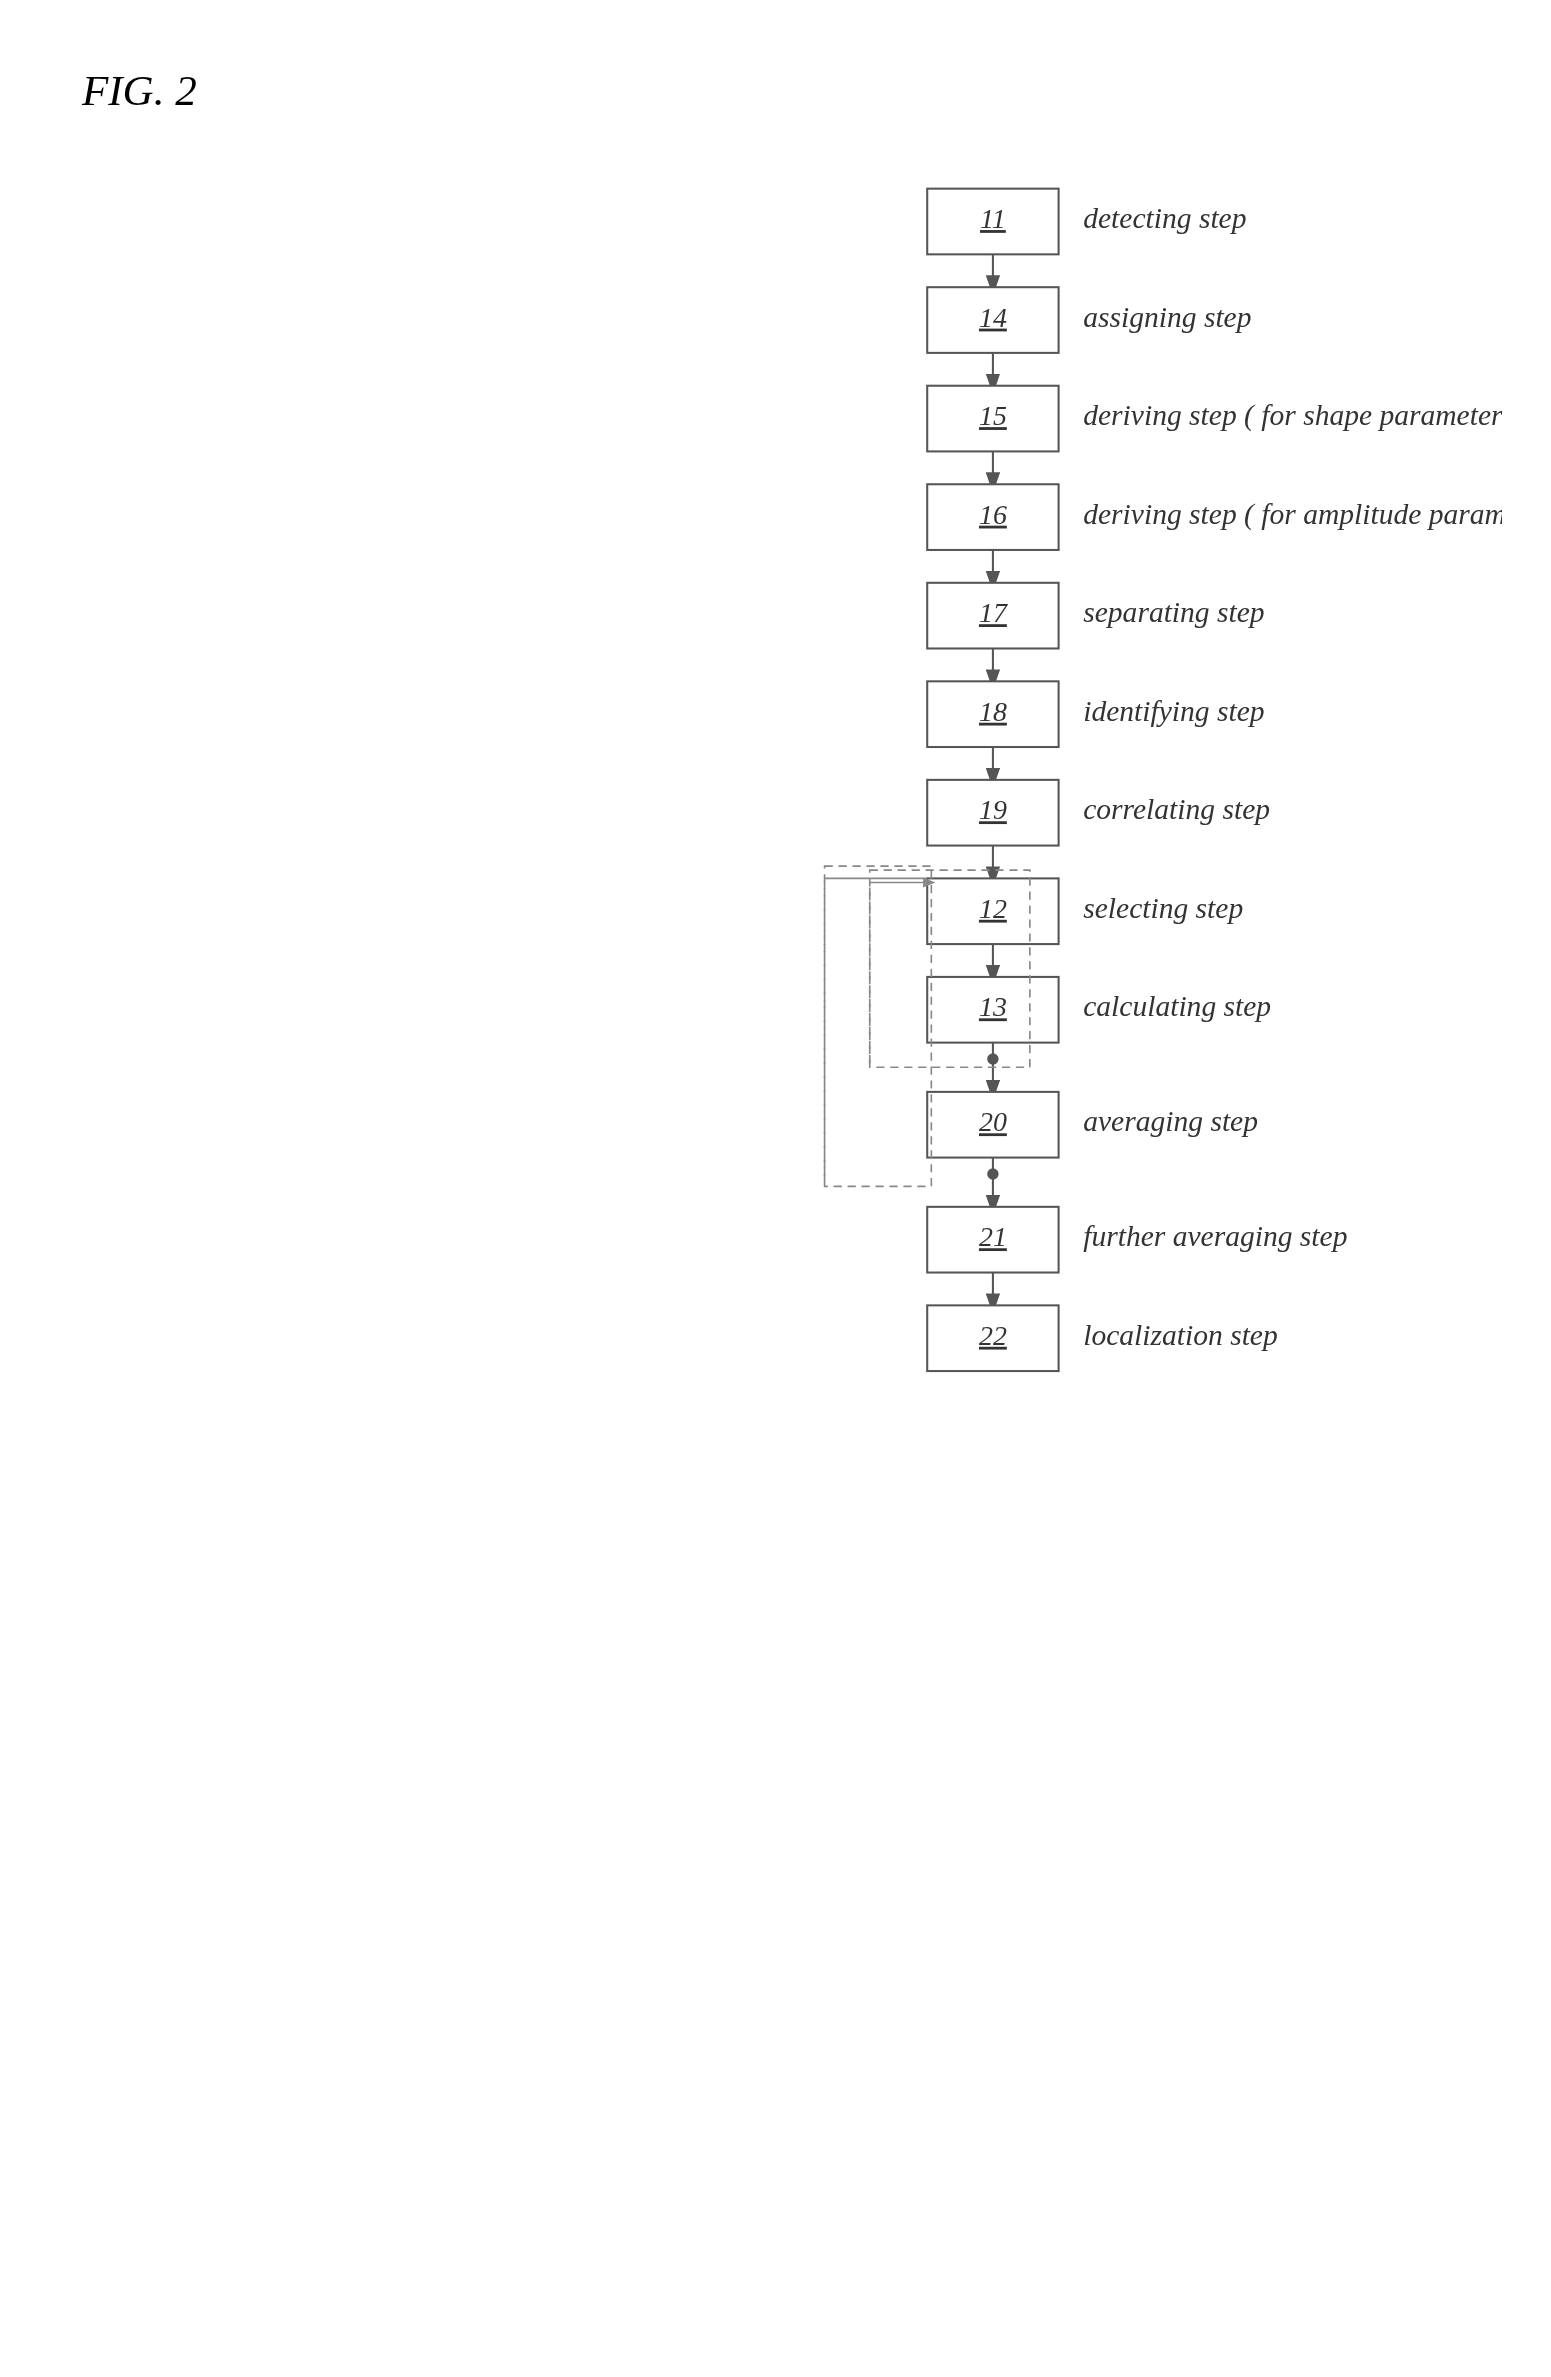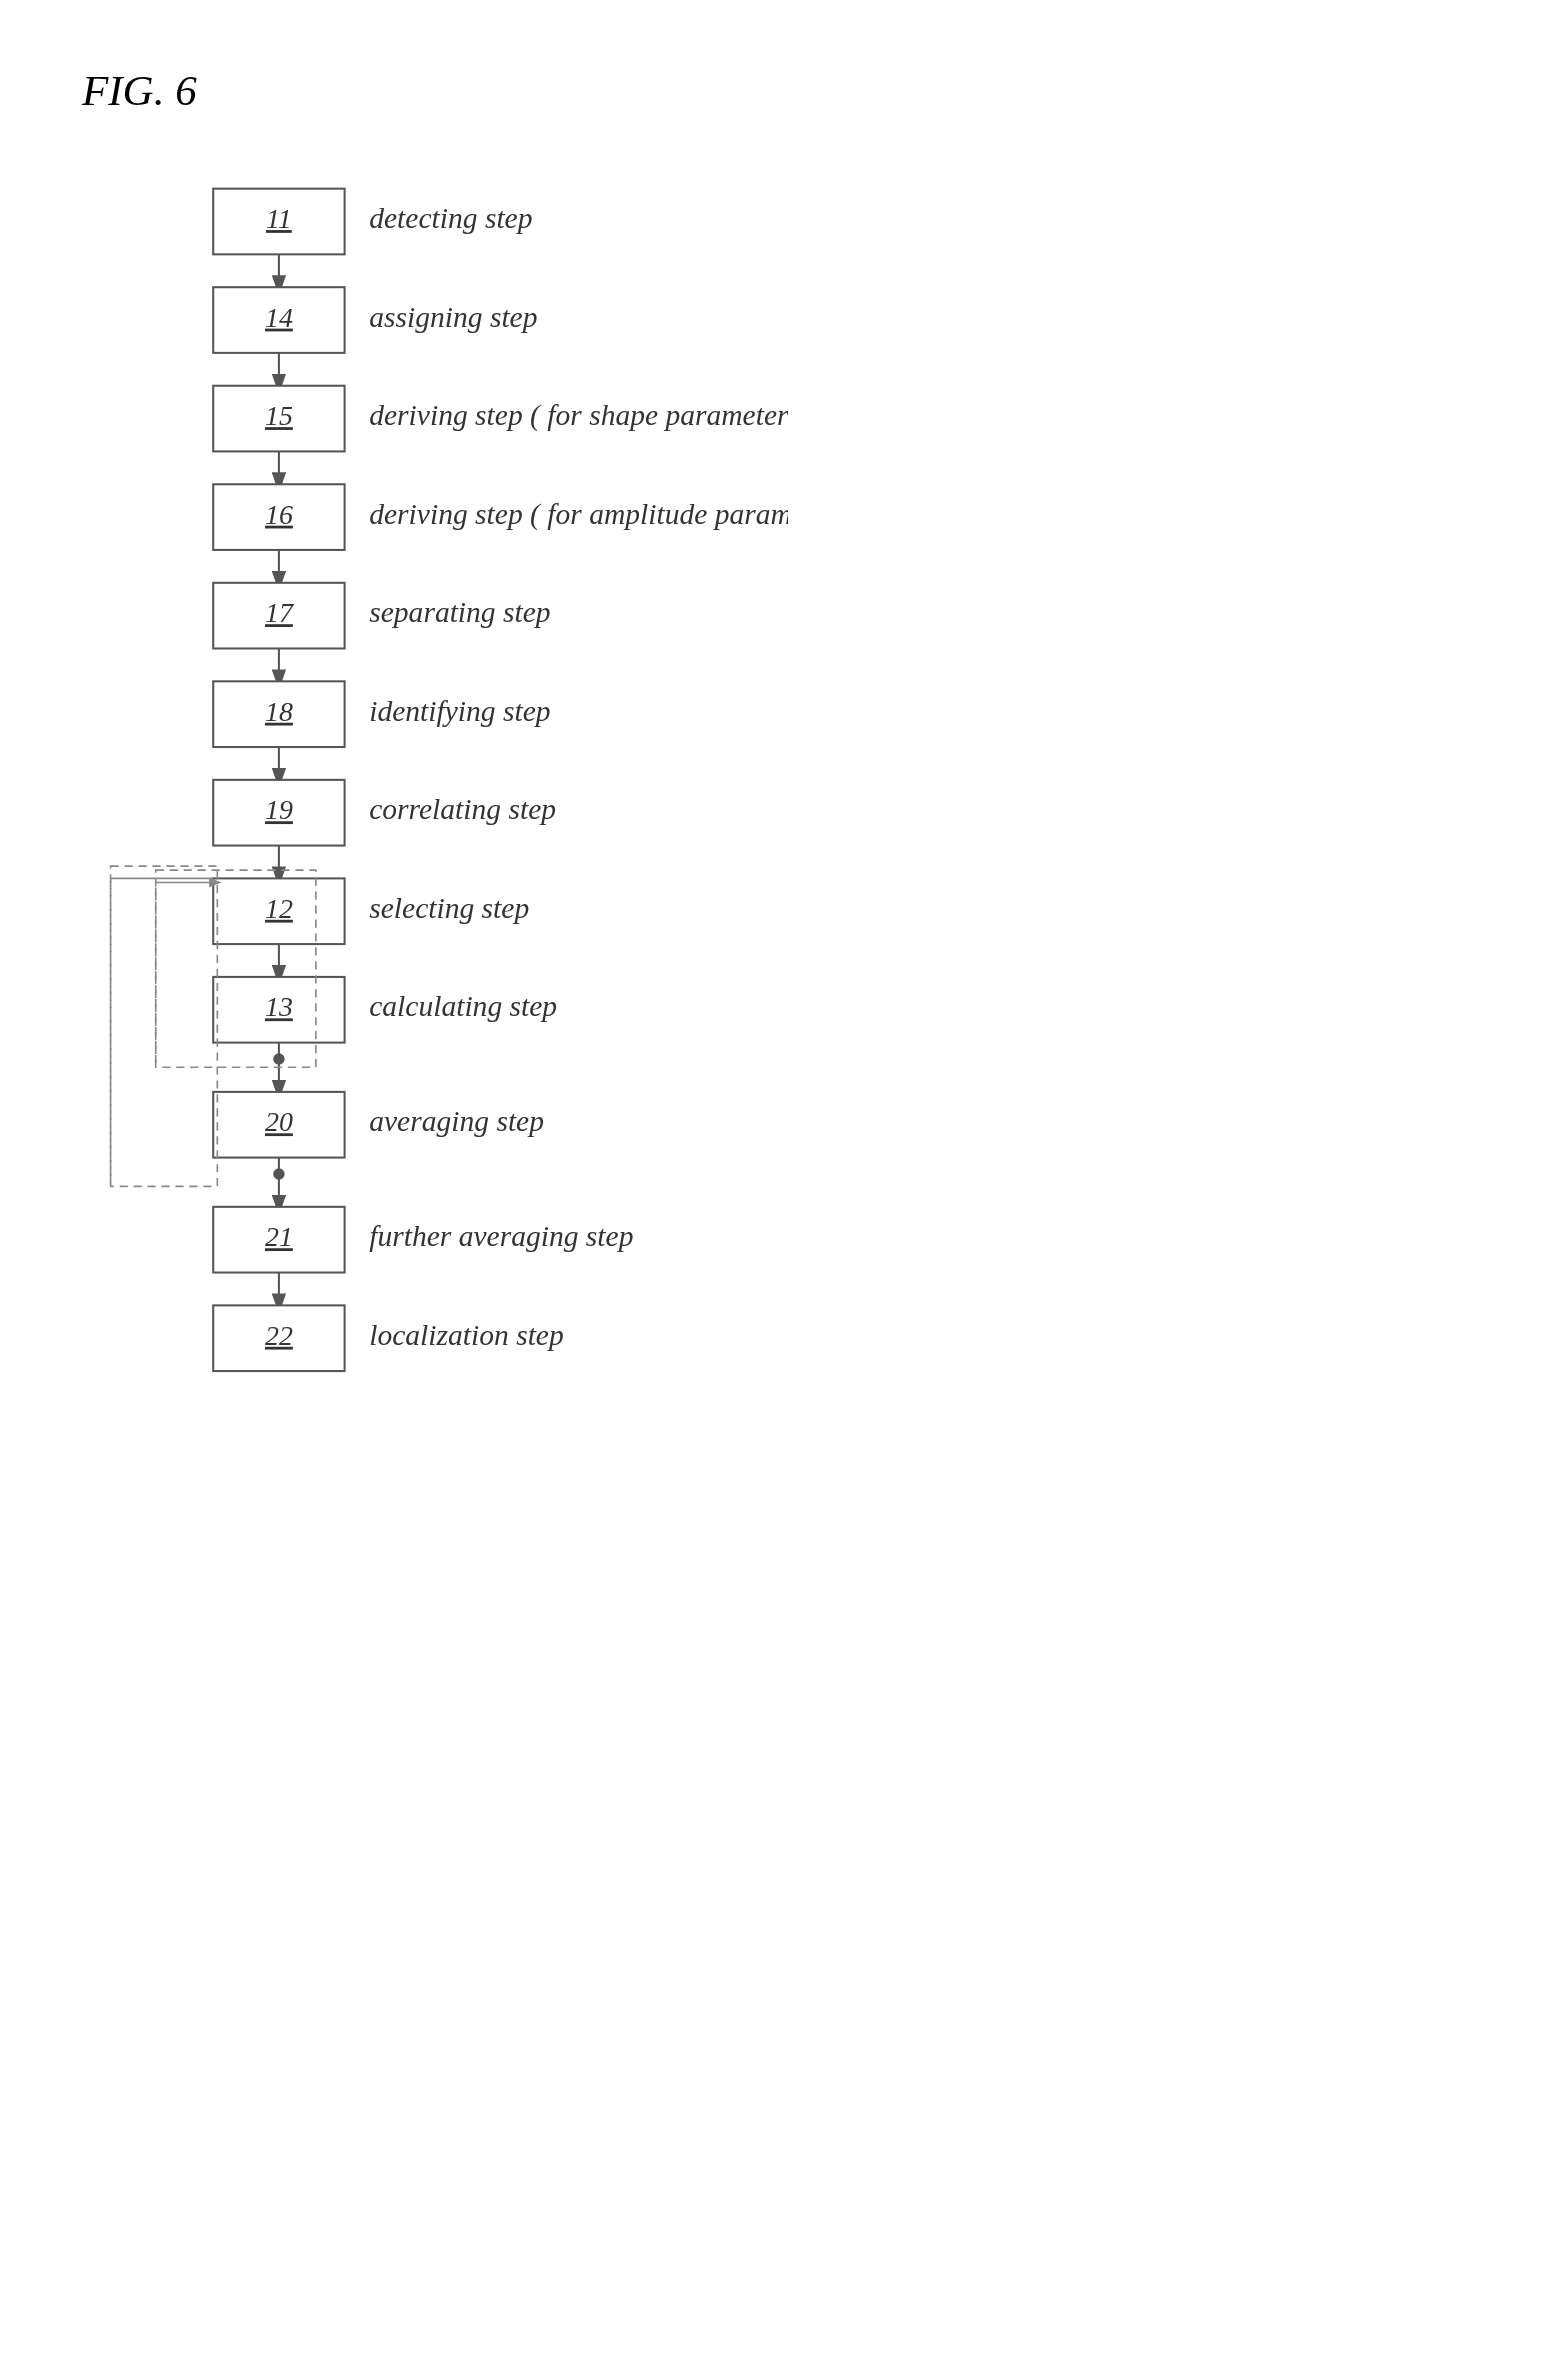--- a/index.html
+++ b/index.html
@@ -22,23 +22,23 @@
       font-style: italic;
       font-weight: normal;
       margin-bottom: 49px;
       margin-left: 33px;
     }
   </style>
 </head>
 <body>
 
 <div class="page">
-  <div class="fig-label">FIG. 6</div>
+  <div class="fig-label">FIG. 2</div>
 
-  <div style="display:flex; justify-content:flex-start; margin-top:16.4px;">
+  <div style="display:flex; justify-content:flex-end; margin-top:16.4px;">
     <svg width="739" height="2176" viewBox="0 0 900 2650" xmlns="http://www.w3.org/2000/svg">
 
       <defs>
         <marker id="arrowhead" markerWidth="10" markerHeight="7" refX="5" refY="3.5" orient="auto">
           <polygon points="0 0, 10 3.5, 0 7" fill="#555"></polygon>
         </marker>
         <marker id="arrowhead-filled" markerWidth="10" markerHeight="7" refX="5" refY="3.5" orient="auto">
           <polygon points="0 0, 10 3.5, 0 7" fill="#555"></polygon>
         </marker>
       </defs>

